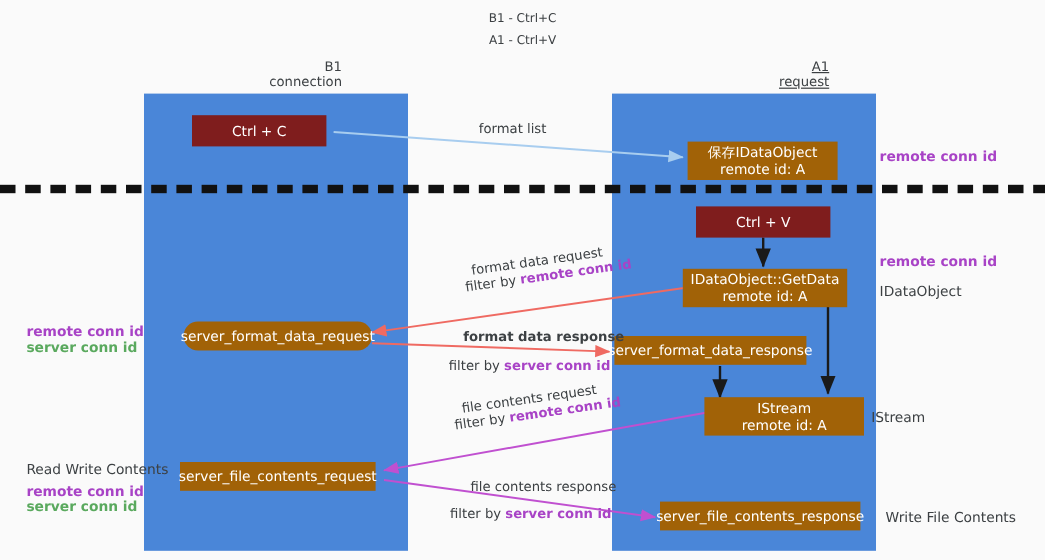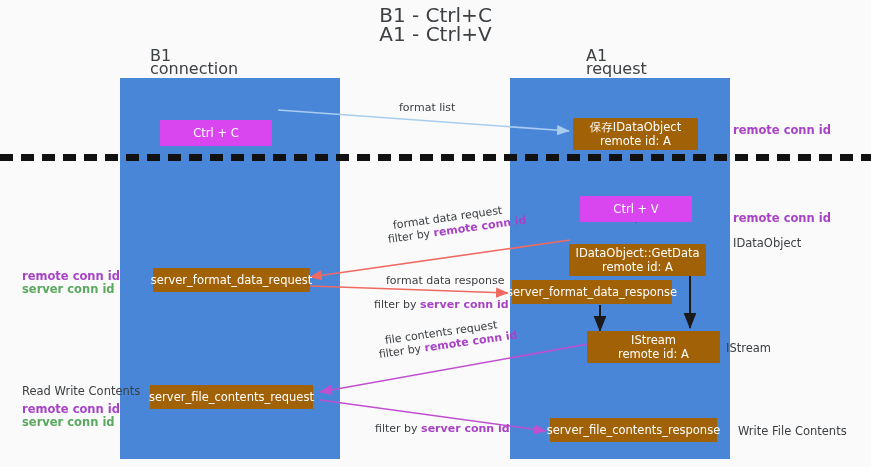--- a/index.html
+++ b/index.html
@@ -10,66 +10,66 @@
     color:#3c4043;
     overflow:hidden;
   }
   #stage{position:relative;width:871px;height:467px;}
 
   svg#wires{position:absolute;left:0;top:0;width:871px;height:467px;pointer-events:none;}
 
   .lane{position:absolute;background:#4a86d8;}
 
   .lane-head{
-    position:absolute;text-align:left;font-size:16px;line-height:13px;
+    position:absolute;text-align:right;font-size:11px;line-height:13px;
     color:#3c4043;
   }
 
   .node{
     position:absolute;box-sizing:border-box;
     display:flex;flex-direction:column;align-items:center;justify-content:center;
     color:#ffffff;font-size:11.5px;line-height:14px;text-align:center;
   }
-  .node.green{background:#d946ef;margin-top:24px;}
+  .node.green{background:#7f1d1d;}
   .node.orange{background:#fbb košice;}
   .node.orange{background:#a16207;}
 
   .note{position:absolute;font-size:11.5px;line-height:14px;white-space:nowrap;}
   .note.plain{color:#3c4043;}
   .note.remote{color:#a843c6;font-weight:bold;}
   .note.server{color:#5aa95e;font-weight:bold;}
 
   .edgelbl{position:absolute;font-size:11px;line-height:14px;white-space:nowrap;color:#3c4043;}
   .edgelbl .remote{color:#a843c6;font-weight:bold;}
   .edgelbl .server{color:#a843c6;font-weight:bold;}
 
   #title{
     position:absolute;left:0;top:6px;width:871px;text-align:center;
-    font-size:20px;line-height:19px;color:#3c4043;
+    font-size:10px;line-height:19px;color:#3c4043;
   }
 
   .dashrow{position:absolute;left:0;top:154px;width:871px;height:7px;
     background-image:linear-gradient(to right,#111 0 13px,transparent 13px 21px);
     background-size:21px 7px;background-repeat:repeat-x;}
 </style>
 </head>
 <body>
 
 <div id="stage">
 
   <div id="title">
     <div>B1 - Ctrl+C</div>
     <div>A1 - Ctrl+V</div>
   </div>
 
   <div class="lane-head" style="left:150px;top:49px;width:135px;">
     <div>B1</div>
     <div>connection</div>
   </div>
-  <div class="lane-head" style="left:586px;top:49px;width:135px;">
+  <div class="lane-head" style="left:556px;top:49px;width:135px;text-decoration:underline;">
     <div>A1</div>
     <div>request</div>
   </div>
 
   <div class="lane" style="left:120px;top:78px;width:220px;height:381px;"></div>
   <div class="lane" style="left:510px;top:78px;width:220px;height:381px;"></div>
 
   <svg id="wires" viewBox="0 0 871 467">
     <defs>
       <marker id="ah-blue" markerWidth="9" markerHeight="9" refX="7.5" refY="3.2" orient="auto">
@@ -127,26 +127,26 @@
 
   <div class="node orange" style="left:573px;top:118px;width:125px;height:32px;">
     <div>保存IDataObject</div>
     <div>remote id: A</div>
   </div>
 
   <div class="node green" style="left:580px;top:172px;width:112px;height:26px;">
     <div>Ctrl + V</div>
   </div>
 
-  <div class="node orange" style="left:569px;top:224px;width:137px;height:32px;margin-top:20px;">
+  <div class="node orange" style="left:569px;top:224px;width:137px;height:32px;">
     <div>IDataObject::GetData</div>
     <div>remote id: A</div>
   </div>
 
-  <div class="node orange" style="left:153px;top:268px;width:157px;height:24px;">
+  <div class="node orange" style="left:153px;top:268px;width:157px;height:24px;border-radius:12px;">
     <div>server_format_data_request</div>
   </div>
 
   <div class="node orange" style="left:512px;top:280px;width:160px;height:24px;">
     <div>server_format_data_response</div>
   </div>
 
   <div class="node orange" style="left:587px;top:331px;width:133px;height:32px;">
     <div>IStream</div>
     <div>remote id: A</div>
@@ -160,30 +160,31 @@
     <div>server_file_contents_response</div>
   </div>
 
   <div class="edgelbl" style="left:399px;top:101px;">format list</div>
 
   <div class="edgelbl" style="left:392px;top:219px;transform:rotate(-8deg);transform-origin:left top;">format data request</div>
   <div class="edgelbl" style="left:387px;top:233px;transform:rotate(-8deg);transform-origin:left top;">
     <span>filter by </span><span class="remote">remote conn id</span>
   </div>
 
-  <div class="edgelbl" style="left:386px;top:274px;">format data response</div>
+  <div class="edgelbl" style="left:386px;top:274px;font-weight:bold;">format data response</div>
   <div class="edgelbl" style="left:374px;top:298px;">
     <span>filter by </span><span class="server">server conn id</span>
   </div>
 
   <div class="edgelbl" style="left:384px;top:334px;transform:rotate(-8deg);transform-origin:left top;">file contents request</div>
   <div class="edgelbl" style="left:378px;top:348px;transform:rotate(-8deg);transform-origin:left top;">
     <span>filter by </span><span class="remote">remote conn id</span>
   </div>
 
+  <div class="edgelbl" style="left:392px;top:399px;">file contents response</div>
   <div class="edgelbl" style="left:375px;top:422px;">
     <span>filter by </span><span class="server">server conn id</span>
   </div>
 
   <div class="note remote" style="left:22px;top:269px;">remote conn id</div>
   <div class="note server" style="left:22px;top:282px;">server conn id</div>
 
   <div class="note plain" style="left:22px;top:384px;">Read Write Contents</div>
   <div class="note remote" style="left:22px;top:402px;">remote conn id</div>
   <div class="note server" style="left:22px;top:415px;">server conn id</div>

